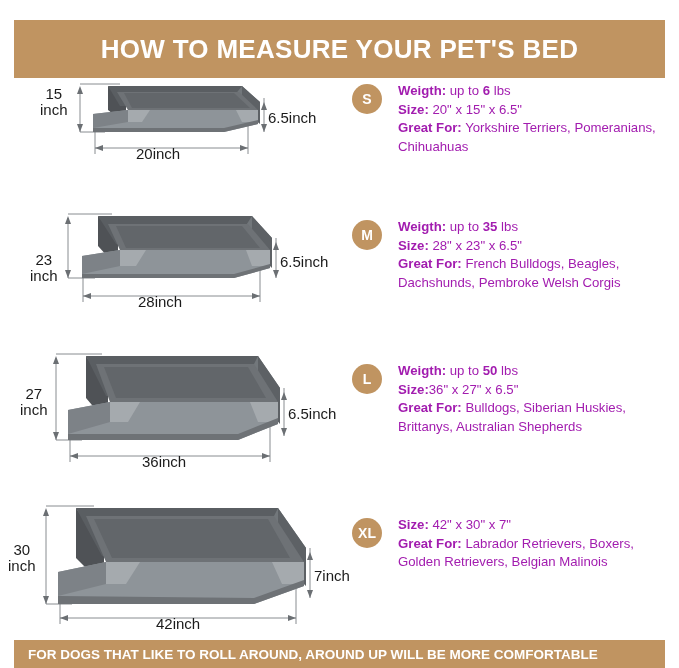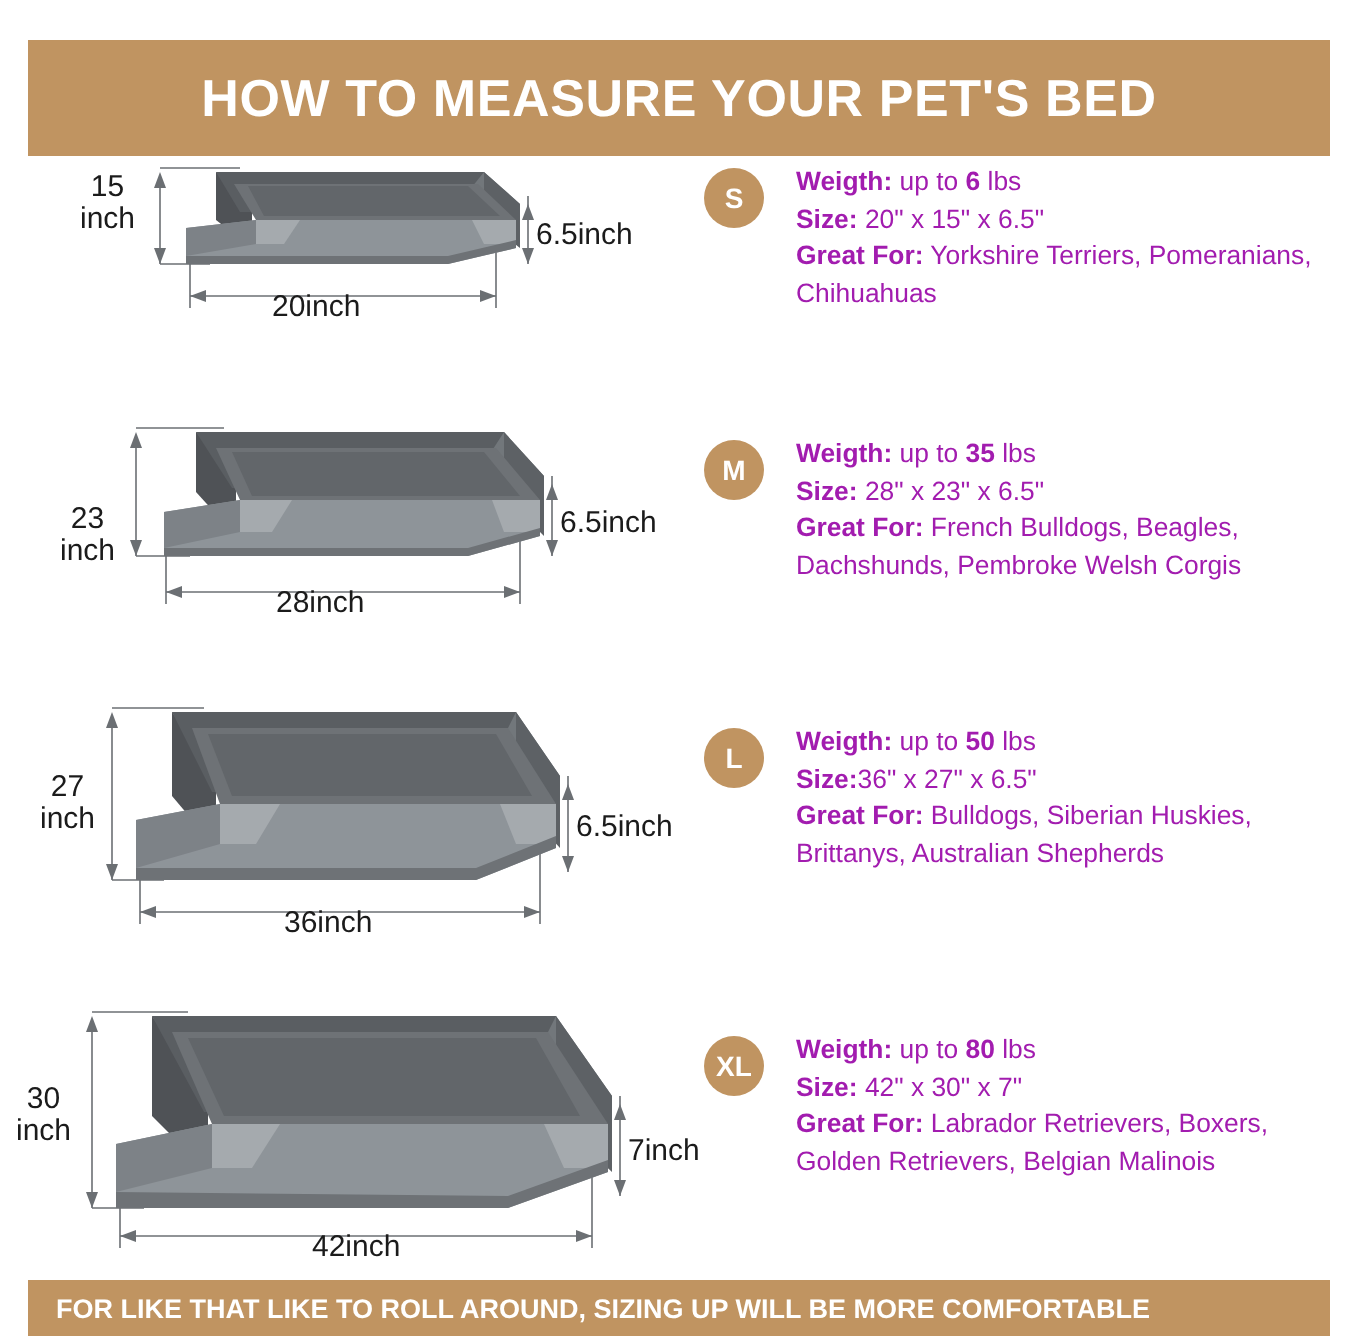--- a/index.html
+++ b/index.html
@@ -349,29 +349,26 @@
         <span>inch</span>
       </div>
       <div class="dim" style="left:136px; top:122px;">42inch</div>
       <div class="dim" style="left:294px; top:74px;">7inch</div>
     </div>
 
     <div class="info" style="top:24px;">
       <div class="badge xl">XL</div>
       <div class="info-lines">
         <div class="info-line">
-          <span class="lbl">Weigth:</span><span> up to </span><span class="val-b">80</span><span> lbs</span>
-        </div>
-        <div class="info-line">
           <span class="lbl">Size:</span><span> 42" x 30" x 7"</span>
         </div>
         <div class="info-line wrap">
           <span class="lbl">Great For:</span><span> Labrador Retrievers, Boxers, Golden Retrievers, Belgian Malinois</span>
         </div>
       </div>
     </div>
   </div>
 
   <div class="footer">
-    <div class="footer-text">FOR LIKE THAT LIKE TO ROLL AROUND, SIZING UP WILL BE MORE COMFORTABLE</div>
+    <div class="footer-text">FOR DOGS THAT LIKE TO ROLL AROUND, AROUND UP WILL BE MORE COMFORTABLE</div>
   </div>
 
 </div>
 
 </body></html>

